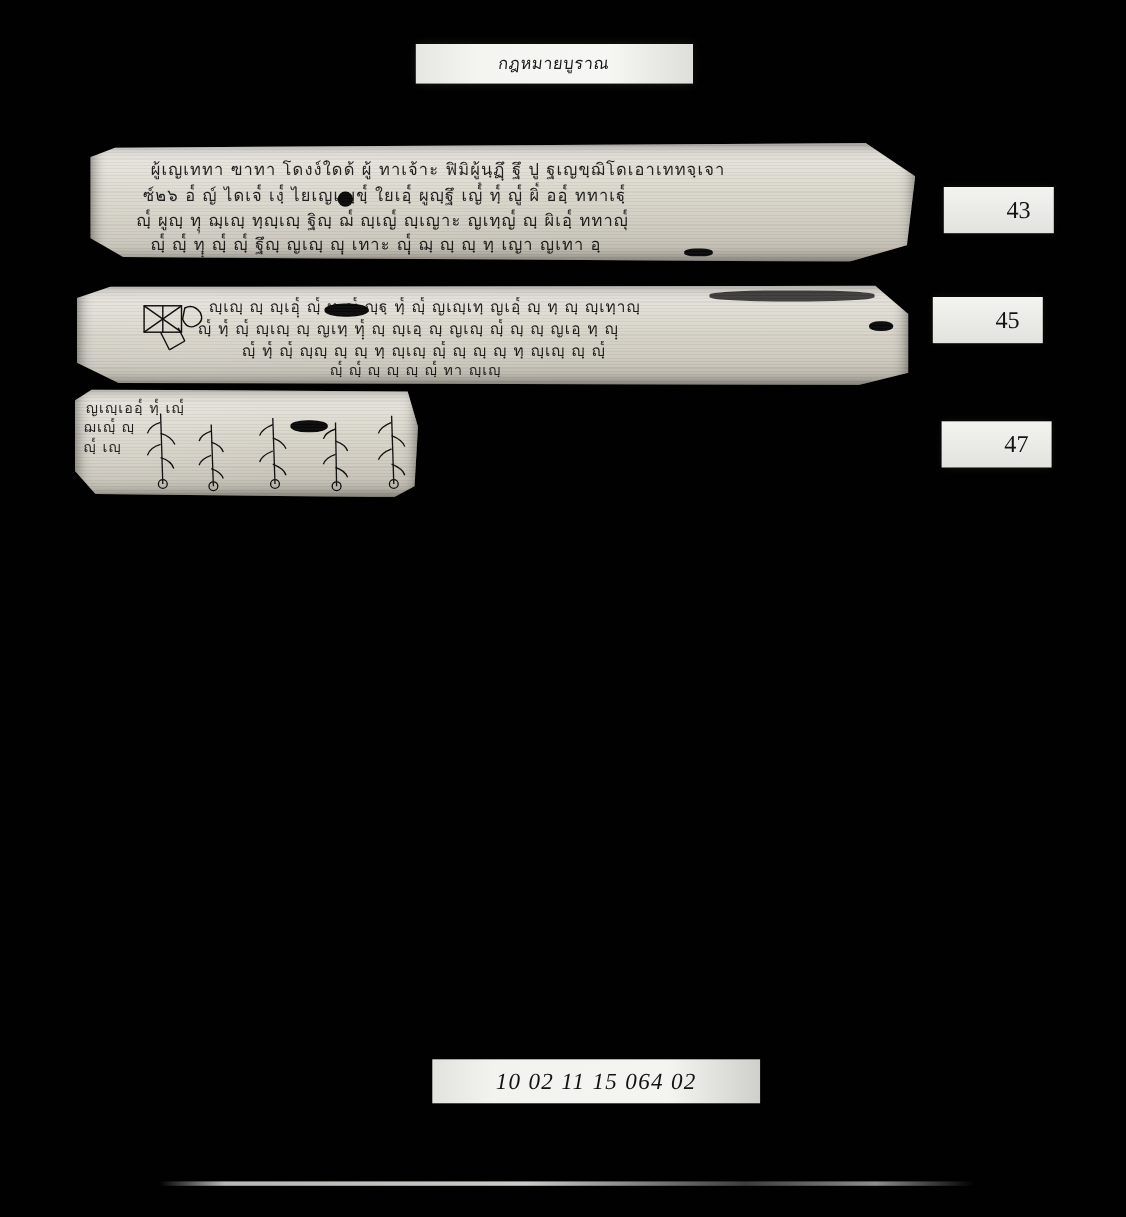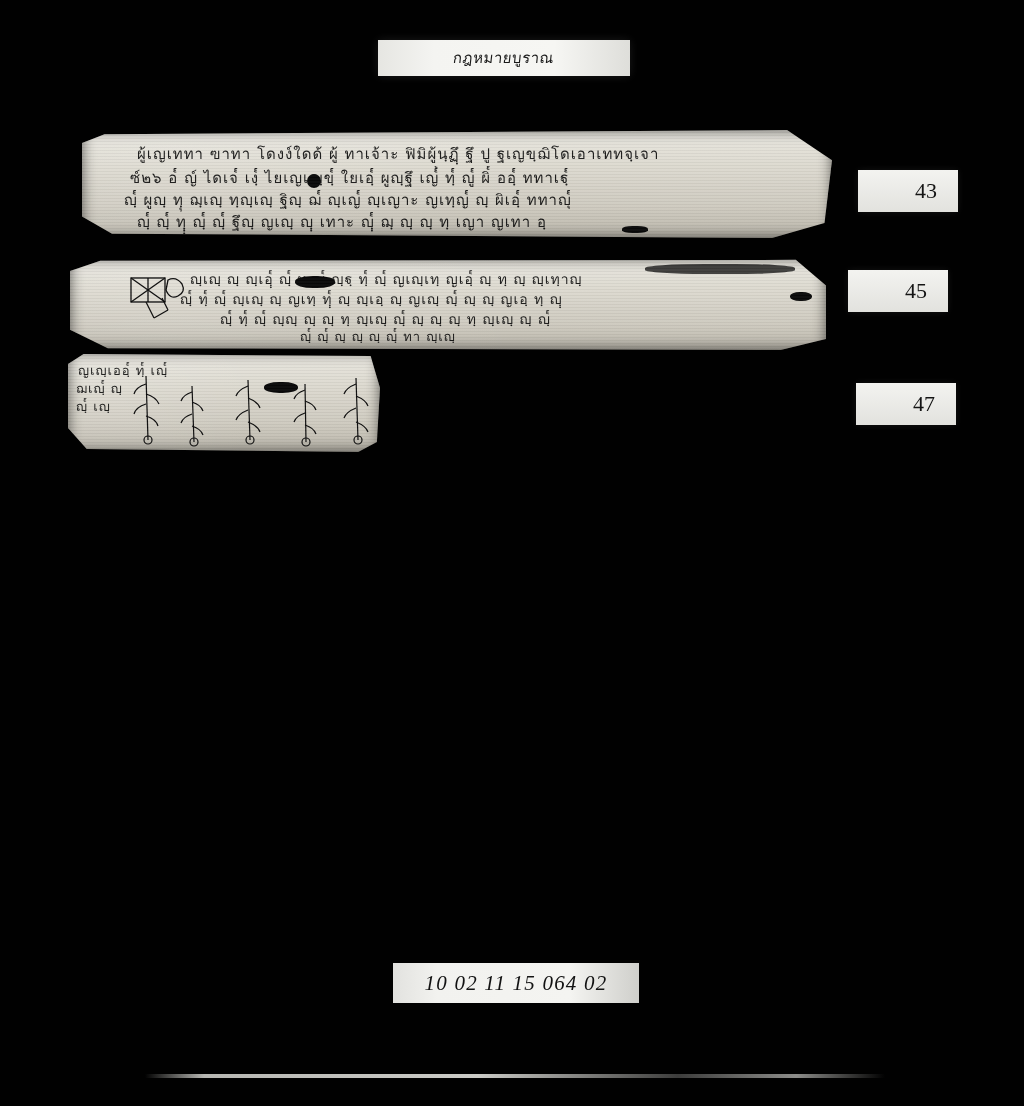--- a/index.html
+++ b/index.html
@@ -63,21 +63,21 @@
     padding-left: 36px;
   }
   #num-43 { left: 858px; top: 170px; }
   #num-45 { left: 848px; top: 270px; }
   #num-47 { left: 842px; top: 383px; margin-left: 14px; }
 
   .code-card {
     position: absolute;
     left: 393px;
     top: 963px;
-    width: 246px;
+    width: 298px;
     height: 40px;
     background: linear-gradient(90deg,#e2e2df 0%,#f2f2ef 18%,#f4f4f1 72%,#cfcfcb 100%);
     display: flex;
     align-items: center;
     justify-content: center;
   }
   .code-card span {
     font-family: "Liberation Serif", serif;
     font-style: italic;
     font-size: 21px;

